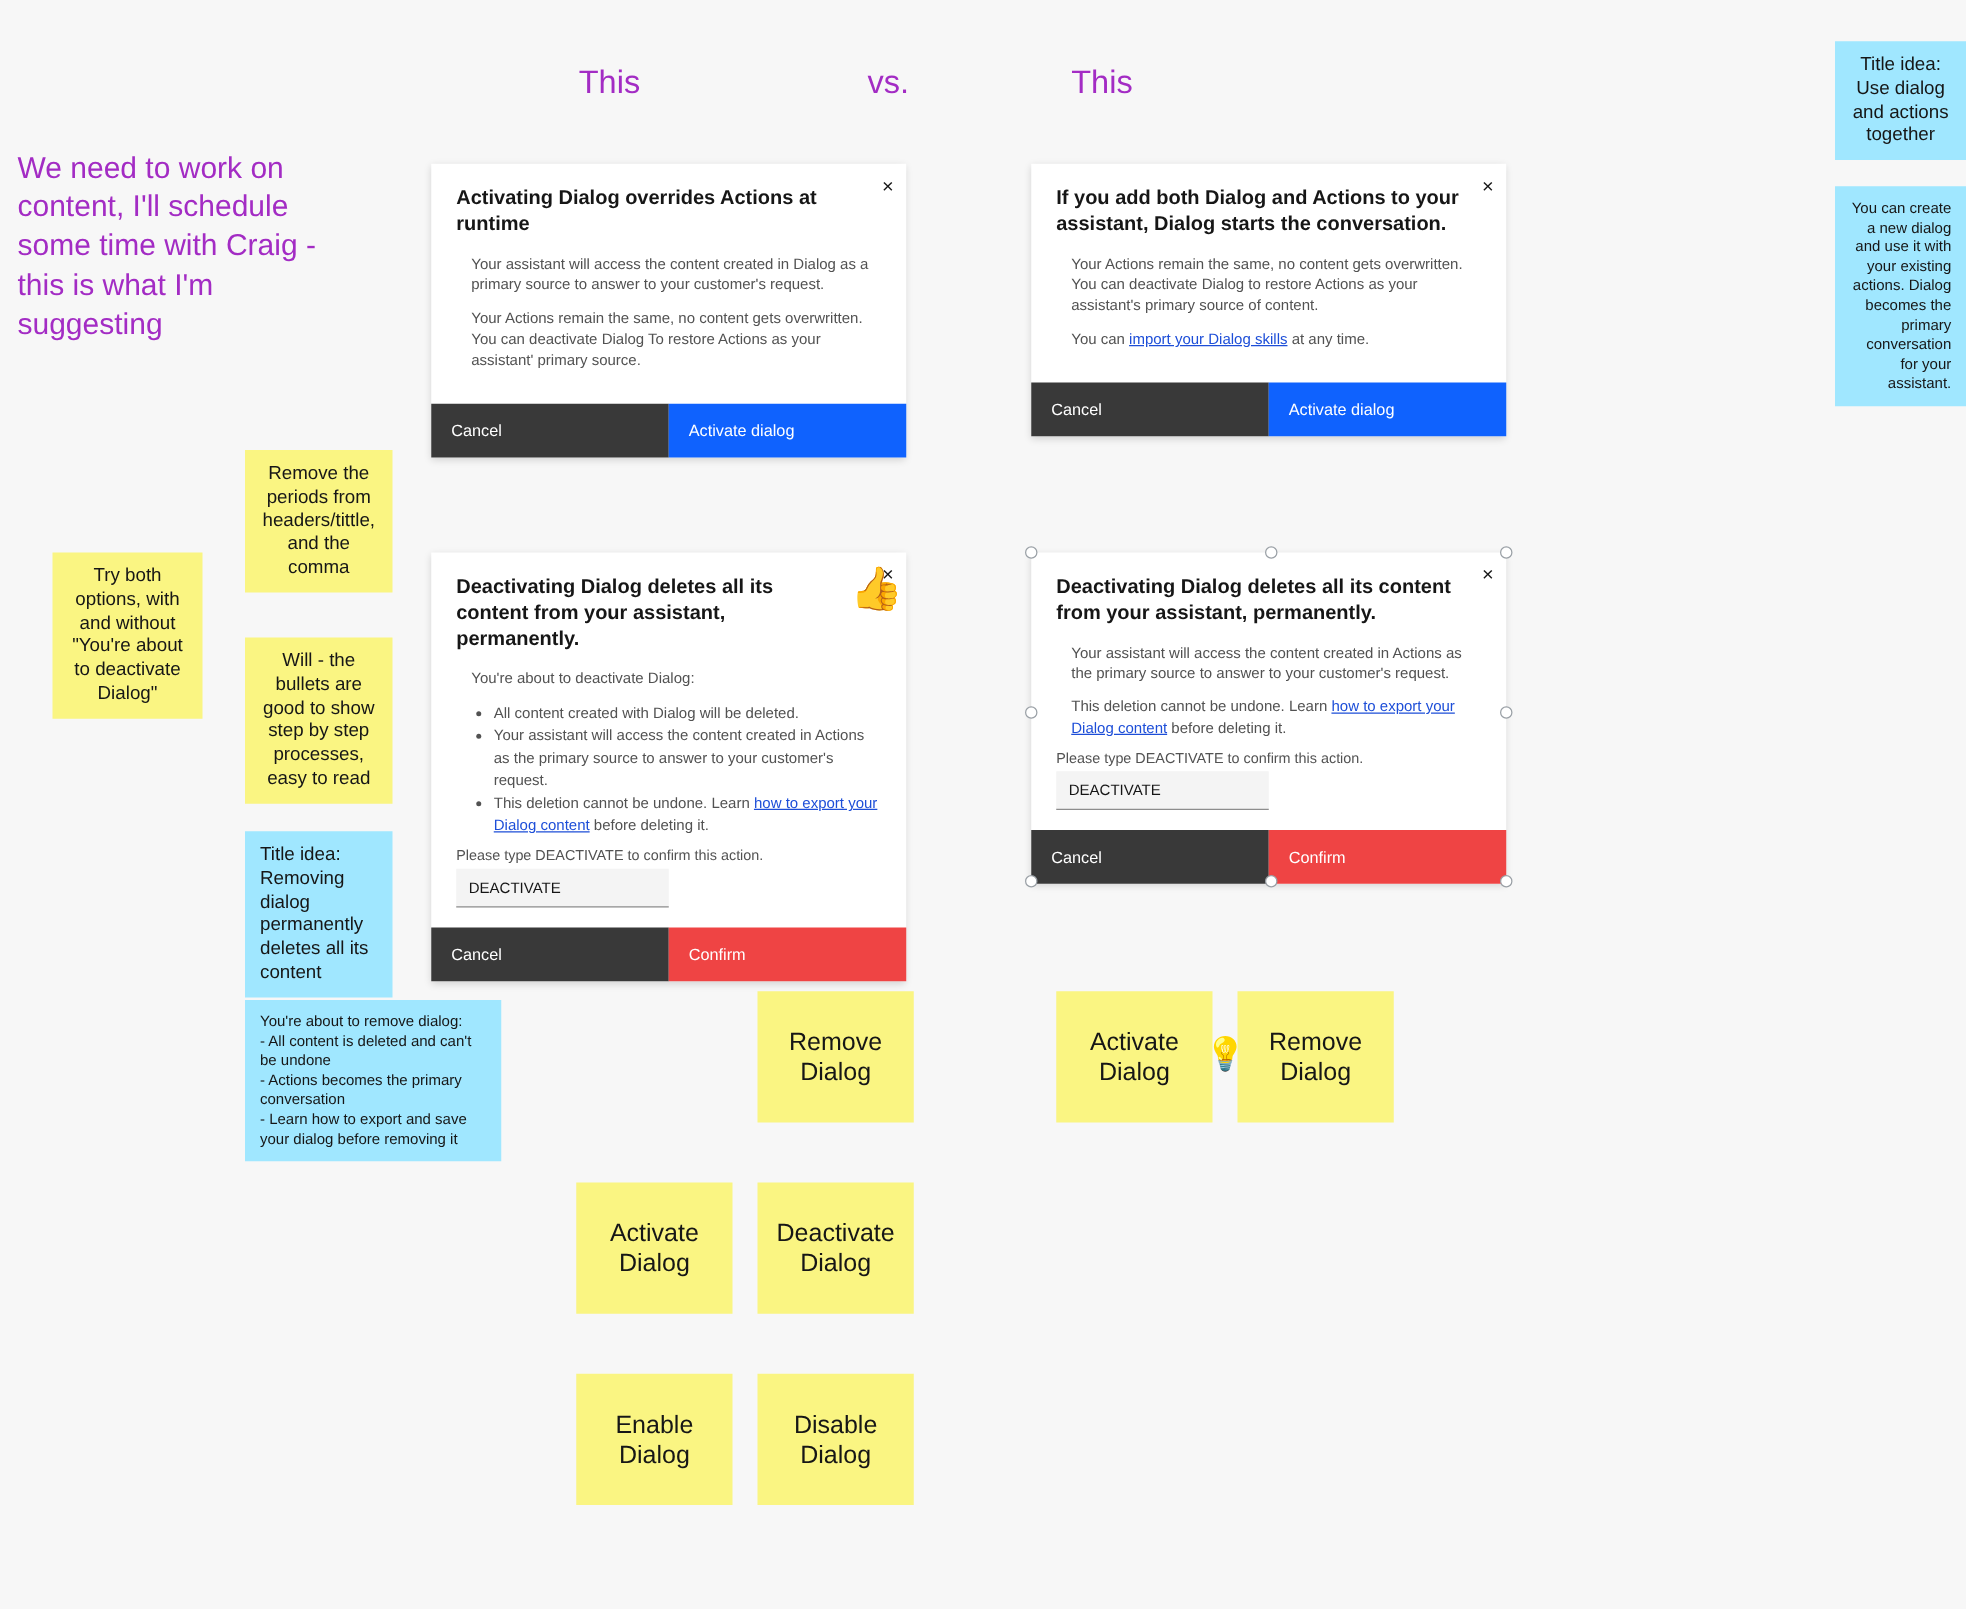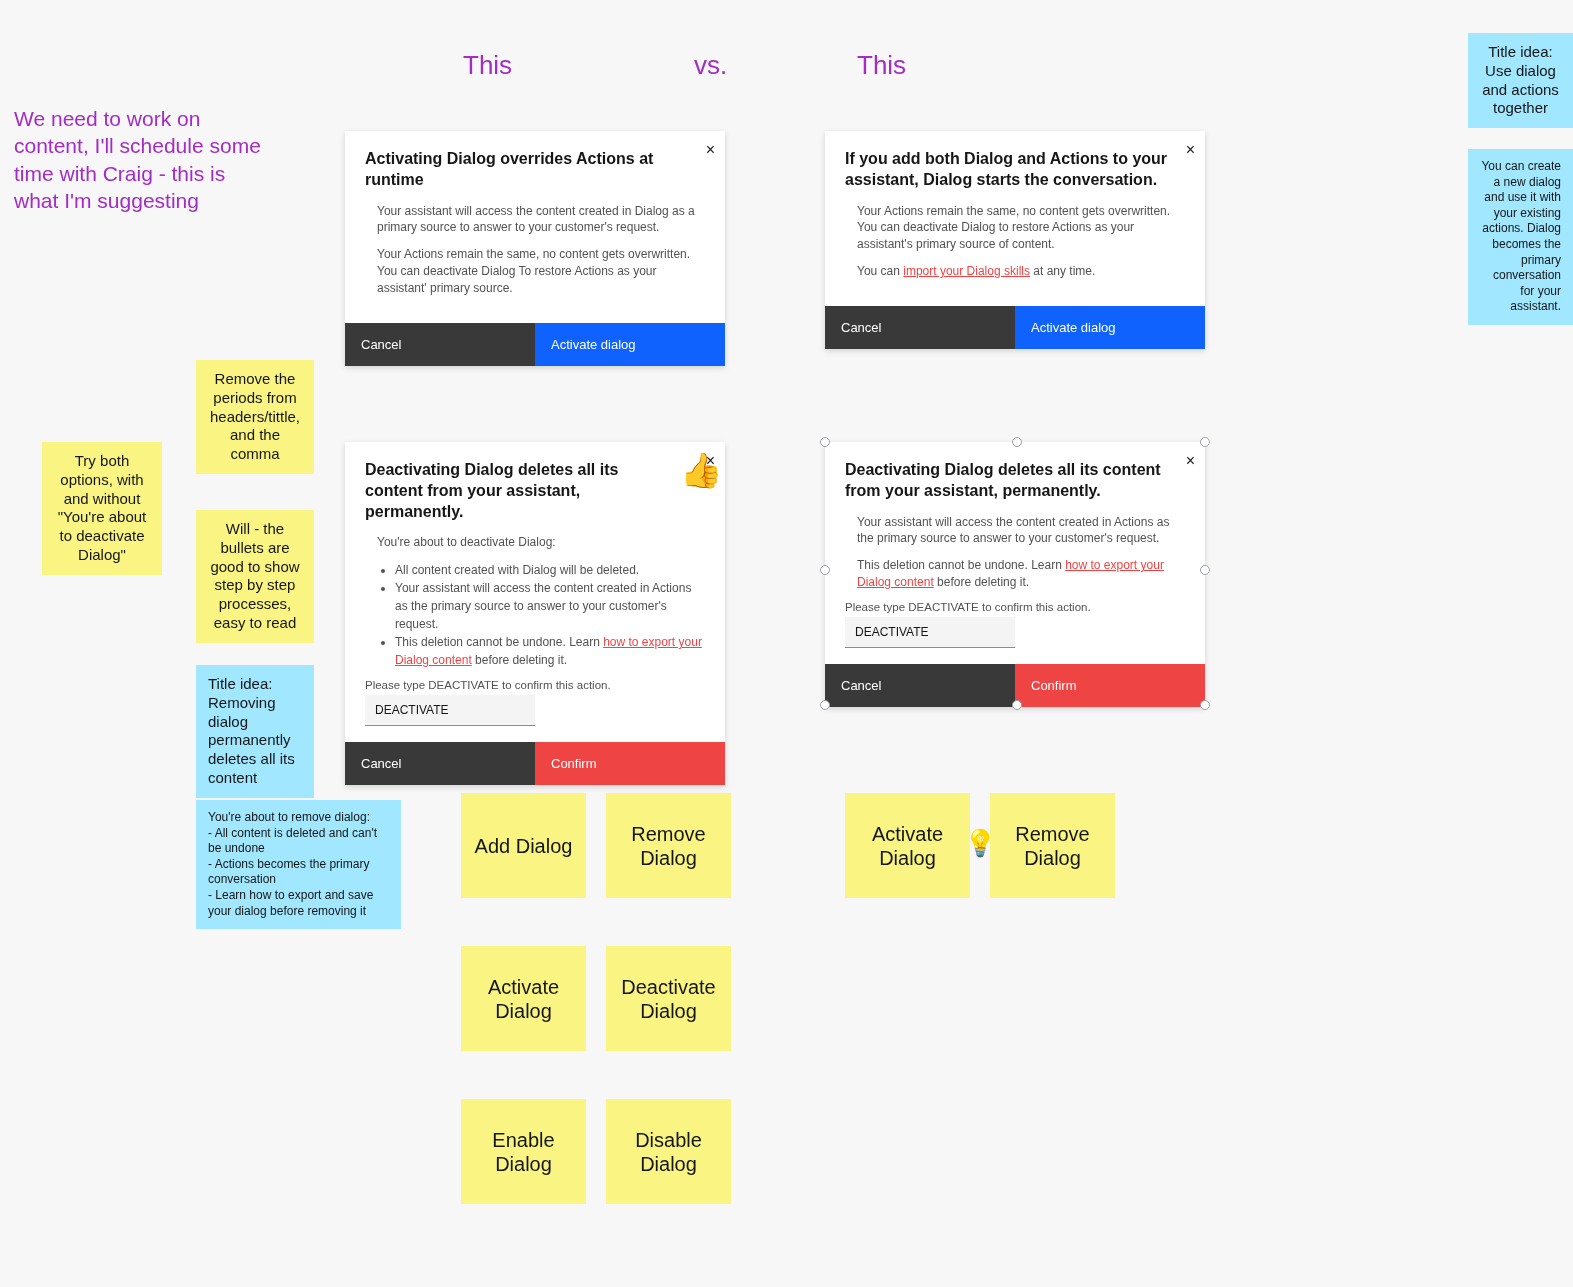--- a/index.html
+++ b/index.html
@@ -18,24 +18,24 @@
   .header-label {
     position: absolute;
     color: #a32cc4;
     font-size: 26px;
     top: 50px;
   }
   
   .left-note {
     position: absolute;
     left: 14px;
-    top: 105px;
+    top: 119px;
     width: 250px;
     color: #a32cc4;
-    font-size: 21px;
+    font-size: 24px;
     line-height: 1.3;
   }
   
   .sticky {
     position: absolute;
     padding: 10px 12px;
     font-size: 15px;
     line-height: 1.25;
     box-sizing: border-box;
   }
@@ -73,21 +73,21 @@
     color: #525252;
     line-height: 1.4;
   }
   .modal ul {
     margin: 2px 0 10px 0;
     padding-left: 30px;
     font-size: 12px;
     color: #525252;
     line-height: 1.5;
   }
-  .modal .lnk { color: #ef4444; text-decoration: underline; cursor: pointer; }
+  .modal .lnk { color: #1d4ed8; text-decoration: underline; cursor: pointer; }
   .modal .hint { font-size: 11.5px; color: #525252; margin-top:4px;}
   .modal .field {
     margin-top: 4px;
     width: 170px;
     background: #f4f4f4;
     border: none;
     border-bottom: 1px solid #8d8d8d;
     padding: 8px 10px;
     font-size: 12px;
     color: #161616;
@@ -248,21 +248,20 @@
 
   <div class="sel-handle" style="left:820px; top:437px;"></div>
   <div class="sel-handle" style="left:1012px; top:437px;"></div>
   <div class="sel-handle" style="left:1200px; top:437px;"></div>
   <div class="sel-handle" style="left:820px; top:565px;"></div>
   <div class="sel-handle" style="left:1200px; top:565px;"></div>
   <div class="sel-handle" style="left:820px; top:700px;"></div>
   <div class="sel-handle" style="left:1012px; top:700px;"></div>
   <div class="sel-handle" style="left:1200px; top:700px;"></div>
 
-  <div class="opt" style="left:461px; top:793px;">Add Dialog</div>
   <div class="opt" style="left:606px; top:793px;">Remove Dialog</div>
 
   <div class="opt" style="left:461px; top:946px;">Activate Dialog</div>
   <div class="opt" style="left:606px; top:946px;">Deactivate Dialog</div>
 
   <div class="opt" style="left:461px; top:1099px;">Enable Dialog</div>
   <div class="opt" style="left:606px; top:1099px;">Disable Dialog</div>
 
   <div class="opt" style="left:845px; top:793px;">Activate Dialog</div>
   <div class="opt" style="left:990px; top:793px;">Remove Dialog</div>

